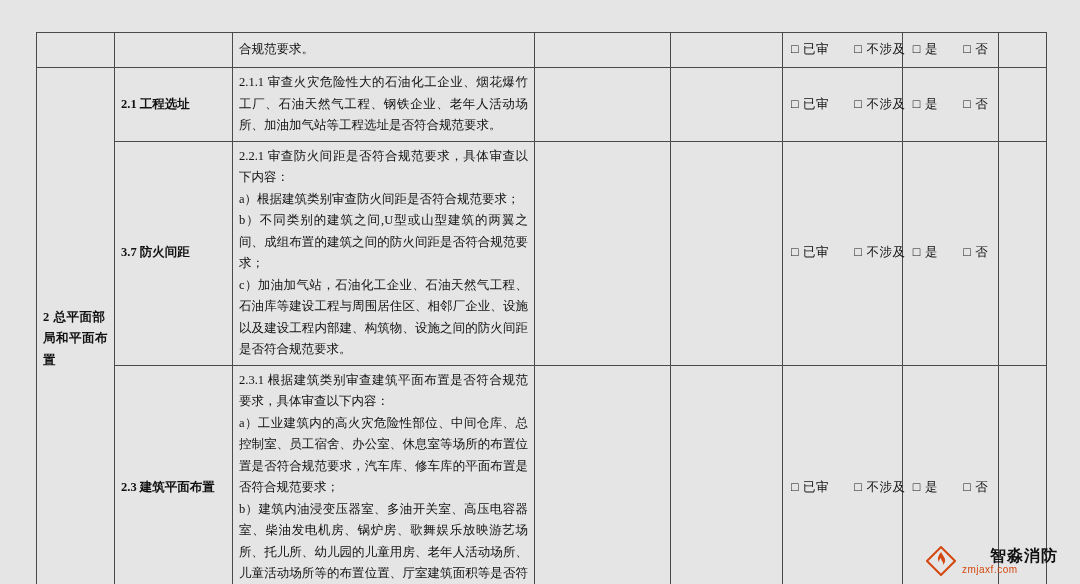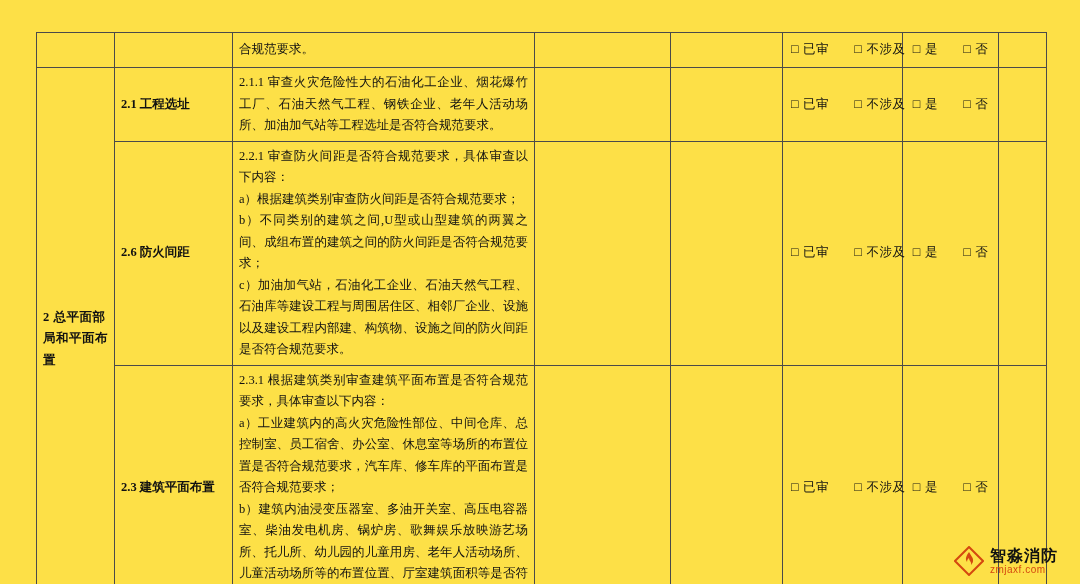--- a/index.html
+++ b/index.html
@@ -13,21 +13,21 @@
     font-family: "Liberation Serif", "DejaVu Serif", serif;
     color: #111111;
     position: relative;
     overflow: hidden;
   }
   .page {
     position: absolute;
     left: 0; top: 0;
     width: 1080px;
     height: 584px;
-    background: #fde047;
+    background: #e5e5e5;
   }
   table.checklist {
     position: absolute;
     left: 36px;
     top: 32px;
     width: 1010px;
     border-collapse: collapse;
     table-layout: fixed;
   }
   table.checklist td {
@@ -103,20 +103,21 @@
     display: flex;
     flex-direction: column;
     line-height: 1.1;
   }
   .logo-text .cn {
     font-family: "Liberation Sans", sans-serif;
     font-size: 16px;
     font-weight: bold;
     color: #111;
     letter-spacing: 1px;
+    margin-left: 28px;
   }
   .logo-text .en {
     font-family: "Liberation Sans", sans-serif;
     font-size: 10px;
     color: #d4480f;
     letter-spacing: 0.5px;
   }
 </style>
 </head>
 <body>
@@ -176,21 +177,21 @@
           <span class="chk-group">
             <span>□</span><span>是</span>
             <span class="gap"></span>
             <span>□</span><span>否</span>
           </span>
         </td>
         <td class="blank-cell"></td>
       </tr>
 
       <tr>
-        <td class="item-cell">2.6 防火间距</td>
+        <td class="item-cell">3.7 防火间距</td>
         <td class="content-cell" style="white-space: pre-line; font-family: Liberation Serif, serif;">2.2.1 审查防火间距是否符合规范要求，具体审查以下内容：
 a）根据建筑类别审查防火间距是否符合规范要求；
 b）不同类别的建筑之间,U型或山型建筑的两翼之间、成组布置的建筑之间的防火间距是否符合规范要求；
 c）加油加气站，石油化工企业、石油天然气工程、石油库等建设工程与周围居住区、相邻厂企业、设施以及建设工程内部建、构筑物、设施之间的防火间距是否符合规范要求。</td>
         <td class="blank-cell"></td>
         <td class="blank-cell"></td>
         <td class="check-cell">
           <span class="chk-group">
             <span>□</span><span>已审</span>
             <span class="gap"></span>

